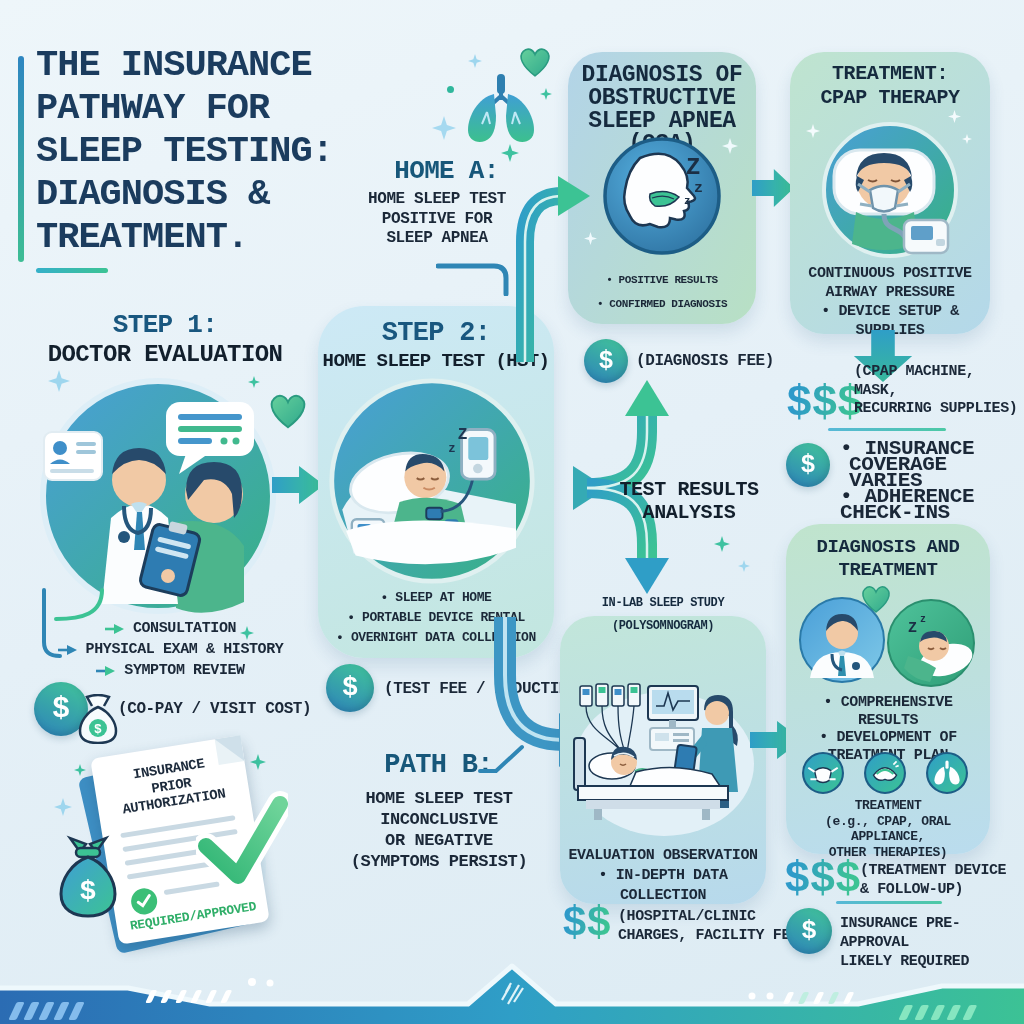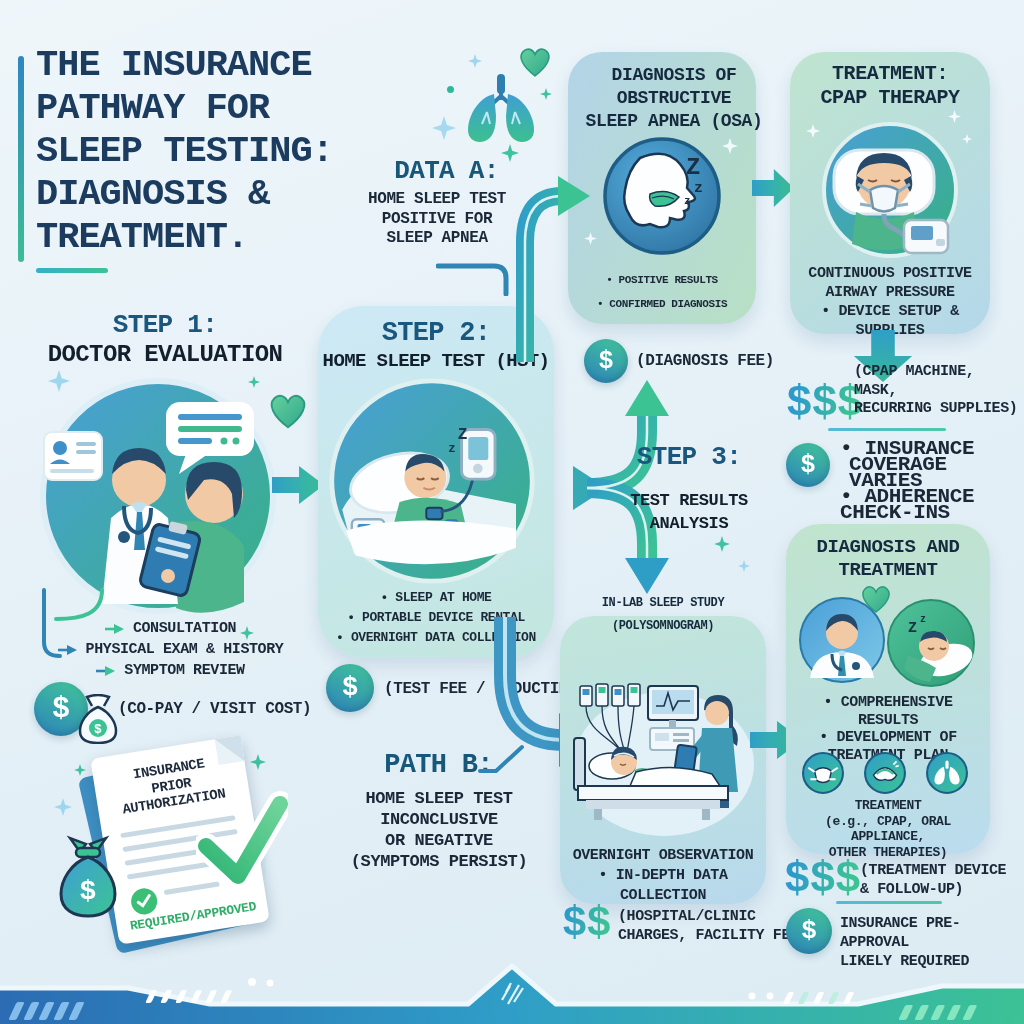--- a/index.html
+++ b/index.html
@@ -114,21 +114,21 @@
     <path d="M41,18 L41,28 M41,24 L31,33 M41,24 L51,33" stroke="#2e7fb0" stroke-width="4" fill="none"></path>
     <path d="M34,22 C18,26 8,44 8,58 C8,68 17,72 25,69 C33,66 36,56 36,44 Z" fill="url(#gLung)"></path>
     <path d="M48,22 C64,26 74,44 74,58 C74,68 65,72 57,69 C49,66 46,56 46,44 Z" fill="url(#gLung)"></path>
     <path d="M27,40 L22,52 M27,40 L30,52" stroke="#bfe8f5" stroke-width="2" fill="none"></path>
     <path d="M55,40 L60,52 M55,40 L52,52" stroke="#bfe8f5" stroke-width="2" fill="none"></path>
   </svg>
   <svg class="abs" style="left:518px;top:46px" width="34" height="32" viewBox="0 0 32 30">
     <path d="M16,28 C4,19 0,10 5,5 C9,1 14,3 16,8 C18,3 23,1 27,5 C32,10 28,19 16,28 Z" fill="url(#gHeart)" stroke="#2a9b80" stroke-width="1.5"></path>
   </svg>
 
-  <div class="t pathlbl c" style="left:384px;top:156px;width:125px;font-size:26px">DATA A:</div>
+  <div class="t pathlbl c" style="left:384px;top:156px;width:125px;font-size:26px">HOME A:</div>
   <div class="t c" style="left:357px;top:190px;width:160px;font-size:16px;line-height:19.5px">
     <div>HOME SLEEP TEST</div>
     <div>POSITIVE FOR</div>
     <div>SLEEP APNEA</div>
   </div>
   <svg class="abs" style="left:436px;top:258px" width="80" height="38" viewBox="0 0 80 38">
     <path d="M2,8 H58 Q70,8 70,20 V36" stroke="#2f86b5" stroke-width="5" fill="none" stroke-linecap="round"></path>
   </svg>
 
   <div class="t steplbl c" style="left:20px;top:310px;width:290px;font-size:26px">STEP 1:</div>
@@ -285,21 +285,21 @@
     <path d="M2,29 L18,29 L44,5" stroke="#2f86b5" stroke-width="4" fill="none" stroke-linecap="round"></path>
   </svg>
   <div class="t c" style="left:340px;top:788px;width:198px;font-size:17px;line-height:21px">
     <div>HOME SLEEP TEST</div>
     <div>INCONCLUSIVE</div>
     <div>OR NEGATIVE</div>
     <div>(SYMPTOMS PERSIST)</div>
   </div>
 
   <div class="panel" style="left:568px;top:52px;width:188px;height:272px;background:linear-gradient(115deg,#b3d4e8,#b8e0c4)"></div>
-  <div class="t c" style="left:584px;top:64px;width:180px;font-size:18px;line-height:23px;color:#152a3e">
+  <div class="t c" style="left:572px;top:64px;width:180px;font-size:23px;line-height:23px;color:#152a3e">
     <div>DIAGNOSIS OF</div>
     <div>OBSTRUCTIVE</div>
     <div>SLEEP APNEA (OSA)</div>
   </div>
   <svg class="abs" style="left:600px;top:134px" width="124" height="124" viewBox="0 0 124 124">
     <circle cx="62" cy="62" r="57" fill="url(#gOsa)" stroke="#1d5d86" stroke-width="3.5"></circle>
     <path d="M40,24 Q66,13 80,30 Q90,42 87,54 L94,62 Q97,66 91,67.5 L88,68 Q91,76 84,77 Q87,87 76,85.5 L70,84 Q70,95 58,93 L50,90 Q36,95 30,82 Q22,70 25,56 Q28,36 40,24 Z" fill="#fdfeff" stroke="#1d3752" stroke-width="2.5"></path>
     <path d="M50,60 Q66,54 79,63 Q70,74 55,72 Q48,67 50,60 Z" fill="#3cc394" stroke="#1d3752" stroke-width="1.5"></path>
     <path d="M52,64 Q64,60 74,65" stroke="#1d3752" stroke-width="1.3" fill="none"></path>
     <text x="86" y="40" font-size="24" font-weight="bold" fill="#1b2f45">Z</text>
@@ -372,22 +372,21 @@
   <svg class="abs" style="left:535px;top:372px" width="160" height="232" viewBox="0 0 160 232">
     <path d="M2,116 H40" stroke="url(#gArrow)" stroke-width="20"></path>
     <path d="M38,94 L72,116 L38,138 Z" fill="#35aab4"></path>
     <path d="M52,116 C95,116 112,100 112,60 V42" stroke="url(#gArrow)" stroke-width="20" fill="none"></path>
     <path d="M52,116 C95,116 112,132 112,172 V188" stroke="url(#gArrow)" stroke-width="20" fill="none"></path>
     <path d="M52,116 C95,116 112,100 112,60 V42" stroke="#d8f2ef" stroke-width="2.5" fill="none"></path>
     <path d="M52,116 C95,116 112,132 112,172 V188" stroke="#d8f2ef" stroke-width="2.5" fill="none"></path>
     <path d="M90,44 L112,8 L134,44 Z" fill="#3cc394"></path>
     <path d="M90,186 L112,222 L134,186 Z" fill="#2f9ec7"></path>
   </svg>
-  <div class="t steplbl c" style="left:614px;top:442px;width:150px;font-size:26px">STEP 3:</div>
-  <div class="t c" style="left:606px;top:489px;width:166px;font-size:17px;line-height:23px;color:#121f2c">
+  <div class="t c" style="left:606px;top:478px;width:166px;font-size:20px;line-height:23px;color:#121f2c">
     <div>TEST RESULTS</div>
     <div>ANALYSIS</div>
   </div>
 
   <svg class="abs" style="left:465px;top:615px" width="132" height="168" viewBox="0 0 132 168">
     <path d="M40,2 V60 Q40,125 98,125" stroke="#3d96c4" stroke-width="22" fill="none"></path>
     <path d="M40,2 V60 Q40,125 98,125" stroke="#bfe4f2" stroke-width="4" fill="none"></path>
     <path d="M94,98 L130,125 L94,152 Z" fill="#3d96c4"></path>
   </svg>
 
@@ -438,21 +437,21 @@
     <path d="M44,76 Q54,70 64,77" stroke="#e8f3f8" stroke-width="1.5" fill="none"></path>
     <path d="M50,84 q3,2.5 6,0" stroke="#8a5c3c" stroke-width="1.6" fill="none"></path>
     <path d="M65,90 Q72,86 80,90 L80,100 L64,100 Z" fill="#4cb58c"></path>
     <path d="M66,92 Q102,82 142,94 L150,106 L60,106 Z" fill="#fdfeff" stroke="#1d3752" stroke-width="1.5"></path>
     <path d="M8,106 L158,106 L158,120 L8,120 Z" fill="#f6fafc" stroke="#1d3752" stroke-width="2"></path>
     <rect x="16" y="120" width="134" height="9" fill="#cfdde8"></rect>
     <rect x="24" y="129" width="8" height="11" fill="#9fb8c6"></rect>
     <rect x="132" y="129" width="8" height="11" fill="#9fb8c6"></rect>
   </svg>
   <div class="t c" style="left:564px;top:846px;width:198px;font-size:15px;line-height:20px">
-    <div>OVERNIGHT OBSERVATION</div>
+    <div>EVALUATION OBSERVATION</div>
     <div>• IN-DEPTH DATA COLLECTION</div>
   </div>
 
   <div class="t dollars" style="left:562px;top:900px;font-size:42px;position:absolute">$$</div>
   <div class="t" style="left:618px;top:908px;font-size:15px;line-height:18.5px">
     <div>(HOSPITAL/CLINIC</div>
     <div>CHARGES, FACILITY FEE)</div>
   </div>
 
   <div class="ar" style="left:750px;top:719px;width:52px;height:42px"></div>

